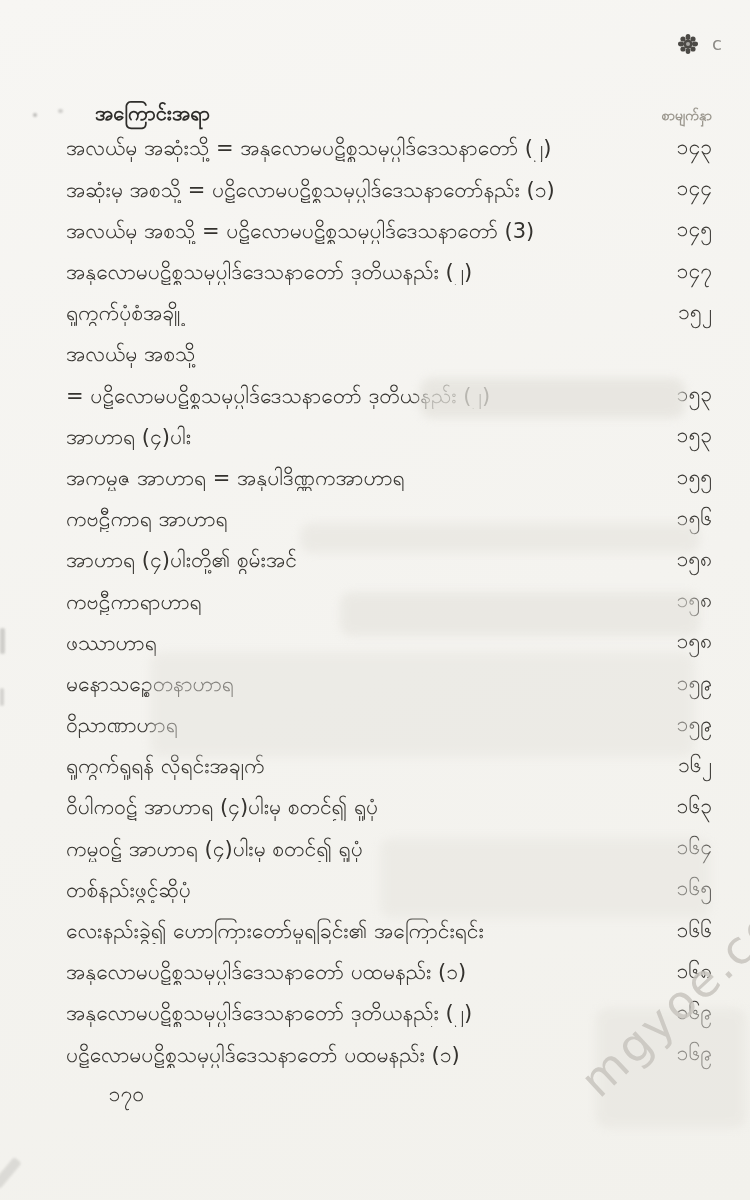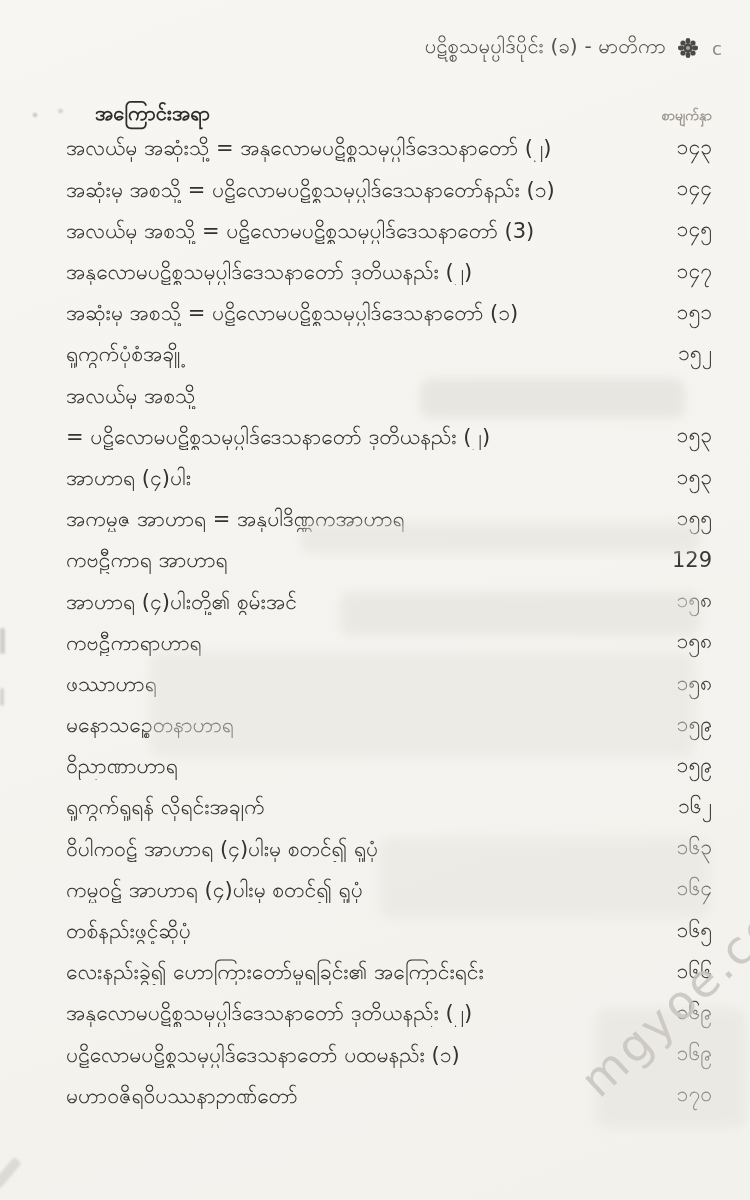--- a/index.html
+++ b/index.html
@@ -72,21 +72,20 @@
     font-size:46px;letter-spacing:3px;color:#c8c5bf;opacity:.85;
     pointer-events:none;white-space:nowrap;
   }
 </style>
 </head>
 <body>
 
 <div class="page">
 
   <div class="running-header">
-    <span class="title">ပဋိစ္စသမုပ္ပါဒ်ပိုင်း (ခ) - မာတိကာ</span>
     <svg class="rosette" viewBox="0 0 20 20" aria-hidden="true">
       <g fill="#4c4a46">
         <ellipse cx="10" cy="3" rx="2.4" ry="3"></ellipse>
         <ellipse cx="10" cy="17" rx="2.4" ry="3"></ellipse>
         <ellipse cx="3" cy="10" rx="3" ry="2.4"></ellipse>
         <ellipse cx="17" cy="10" rx="3" ry="2.4"></ellipse>
         <ellipse cx="5" cy="5" rx="2.6" ry="2.6"></ellipse>
         <ellipse cx="15" cy="5" rx="2.6" ry="2.6"></ellipse>
         <ellipse cx="5" cy="15" rx="2.6" ry="2.6"></ellipse>
         <ellipse cx="15" cy="15" rx="2.6" ry="2.6"></ellipse>
@@ -116,24 +115,20 @@
     <div class="toc-row">
       <span class="toc-text">အလယ်မှ အစသို့ = ပဋိလောမပဋိစ္စသမုပ္ပါဒ်ဒေသနာတော် (3)</span>
       <span class="toc-page">၁၄၅</span>
     </div>
 
     <div class="toc-row">
       <span class="toc-text">အနုလောမပဋိစ္စသမုပ္ပါဒ်ဒေသနာတော် ဒုတိယနည်း (၂)</span>
       <span class="toc-page">၁၄၇</span>
     </div>
 
-    <div class="toc-row">
-      <span class="toc-text">အဆုံးမှ အစသို့ = ပဋိလောမပဋိစ္စသမုပ္ပါဒ်ဒေသနာတော် (၁)</span>
-      <span class="toc-page">၁၅၁</span>
-    </div>
 
     <div class="toc-row">
       <span class="toc-text">ရှုကွက်ပုံစံအချို့</span>
       <span class="toc-page">၁၅၂</span>
     </div>
 
     <div class="toc-row">
       <span class="toc-text">အလယ်မှ အစသို့</span>
       <span class="toc-page"></span>
     </div>
@@ -148,21 +143,21 @@
       <span class="toc-page">၁၅၃</span>
     </div>
 
     <div class="toc-row">
       <span class="toc-text">အကမ္မဇ အာဟာရ = အနုပါဒိဏ္ဏကအာဟာရ</span>
       <span class="toc-page">၁၅၅</span>
     </div>
 
     <div class="toc-row">
       <span class="toc-text">ကဗဠီကာရ အာဟာရ</span>
-      <span class="toc-page">129</span>
+      <span class="toc-page">၁၅၆</span>
     </div>
 
     <div class="toc-row">
       <span class="toc-text">အာဟာရ (၄)ပါးတို့၏ စွမ်းအင်</span>
       <span class="toc-page">၁၅၈</span>
     </div>
 
     <div class="toc-row">
       <span class="toc-text">ကဗဠီကာရာဟာရ</span>
       <span class="toc-page">၁၅၈</span>
@@ -201,33 +196,36 @@
     <div class="toc-row">
       <span class="toc-text">တစ်နည်းဖွင့်ဆိုပုံ</span>
       <span class="toc-page">၁၆၅</span>
     </div>
 
     <div class="toc-row">
       <span class="toc-text">လေးနည်းခွဲ၍ ဟောကြားတော်မူရခြင်း၏ အကြောင်းရင်း</span>
       <span class="toc-page">၁၆၆</span>
     </div>
 
+    <div class="toc-row">
+      <span class="toc-text">အနုလောမပဋိစ္စသမုပ္ပါဒ်ဒေသနာတော် ပထမနည်း (၁)</span>
+      <span class="toc-page">၁၆၈</span>
+    </div>
 
     <div class="toc-row">
       <span class="toc-text">အနုလောမပဋိစ္စသမုပ္ပါဒ်ဒေသနာတော် ဒုတိယနည်း (၂)</span>
       <span class="toc-page">၁၆၉</span>
     </div>
 
     <div class="toc-row">
       <span class="toc-text">ပဋိလောမပဋိစ္စသမုပ္ပါဒ်ဒေသနာတော် ပထမနည်း (၁)</span>
       <span class="toc-page">၁၆၉</span>
     </div>
 
     <div class="toc-row">
-      <span class="toc-text">မဟာဝဇိရဝိပဿနာဉာဏ်တော်</span>
       <span class="toc-page">၁၇၀</span>
     </div>
   </div>
 
   <div class="ghost g1"></div>
   <div class="ghost g2"></div>
   <div class="ghost g3"></div>
   <div class="ghost g4"></div>
   <div class="ghost g5"></div>
   <div class="ghost g6"></div>

